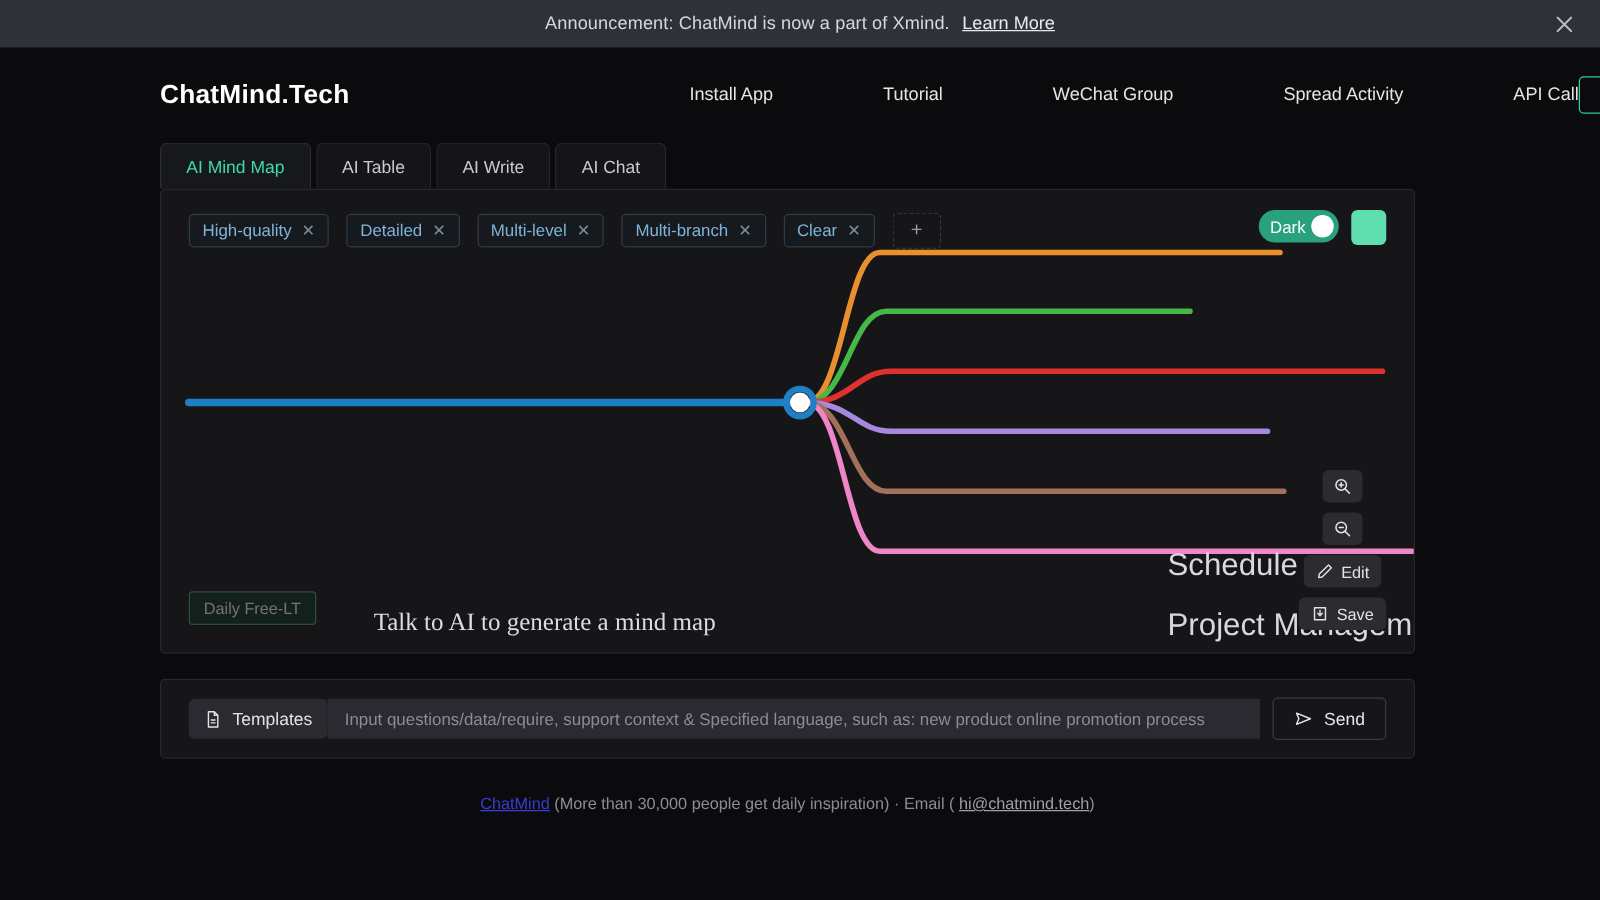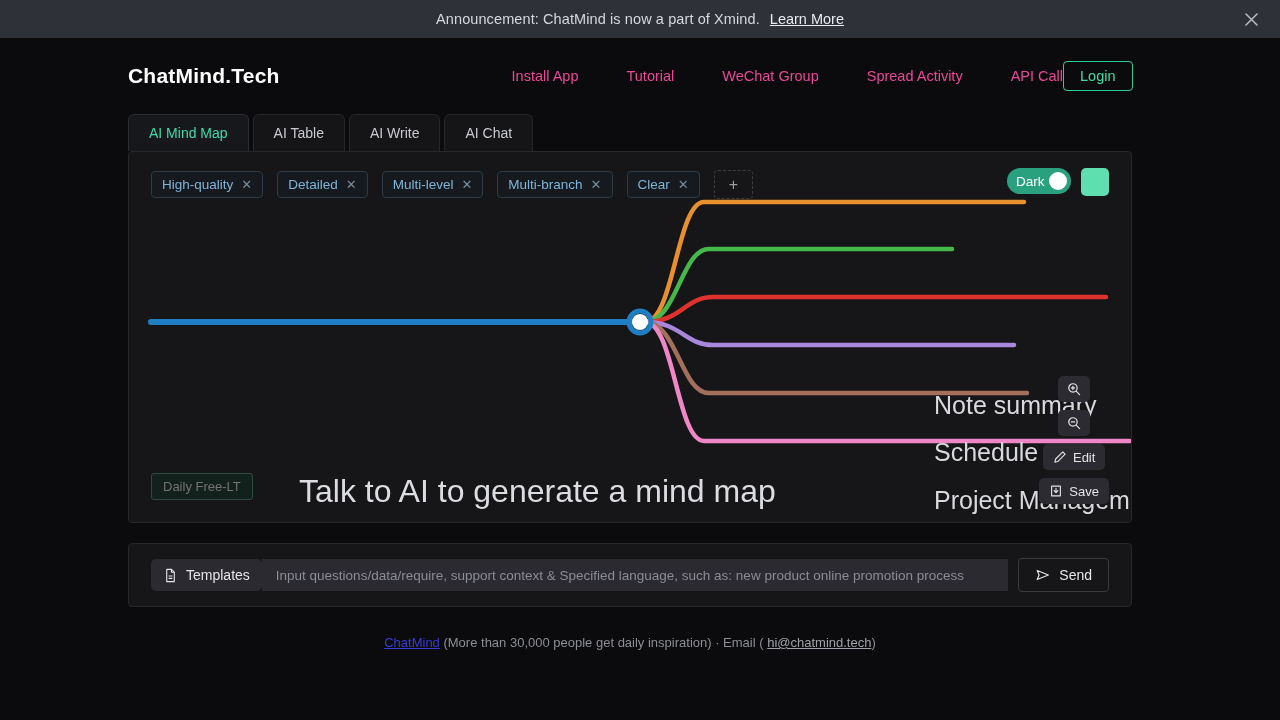--- a/index.html
+++ b/index.html
@@ -30,21 +30,21 @@
   .announce-close svg { stroke: #b9bcc3; }
 
   
   .page { width: 1260px; }
   .header {
     height: 76px; display: flex; align-items: center;
     padding: 0 128px;
   }
   .logo { font-size: 21px; font-weight: bold; color: #ffffff; letter-spacing: .2px; }
   .nav { display: flex; align-items: center; gap: 48px; margin-left: 232px; }
-  .nav-item { font-size: 14.5px; color: #ec4899; cursor: pointer; white-space: nowrap; }
+  .nav-item { font-size: 14.5px; color: #e5e5e5; cursor: pointer; white-space: nowrap; margin-left: 40px; }
   .login-btn {
     margin-left: auto;
     border: 1px solid #2ecc9b; color: #3ddca9;
     font-size: 14.5px; padding: 6px 16px; border-radius: 4px;
     background: transparent; cursor: pointer;
   }
 
   
   .tabs { display: flex; padding-left: 128px; gap: 4px; align-items: flex-start; }
   .tab {
@@ -90,21 +90,21 @@
     width: 28px; height: 28px; border-radius: 5px; background: #5fdeb0; cursor: pointer;
   }
 
   
   .mindmap { position: absolute; inset: 0; }
   .mm-svg { position: absolute; left: 0; top: 0; }
   .mm-label {
     position: absolute; color: #d8d9dc; white-space: nowrap;
     font-family: "Liberation Sans", sans-serif;
   }
-  .mm-root { font-size: 32px; color: #dcdde0; }
+  .mm-root { font-size: 20px; color: #dcdde0; font-family: Liberation Serif, serif; }
 
   .free-badge {
     position: absolute; left: 22px; bottom: 22px;
     border: 1px solid #2d4c41; color: #737373; background: #13211c;
     font-size: 13px; padding: 5px 11px; border-radius: 3px; cursor: pointer;
   }
   .mm-tools {
     position: absolute; right: 22px; bottom: 18px;
     display: flex; align-items: center; gap: 8px; flex-direction: column;
   }
@@ -226,21 +226,20 @@
         <path id="b3" d="M516,170 C552,170 556,193 584,193 L885,193" fill="none" stroke-width="4.5" stroke-linecap="round" stroke="#a888dd"></path>
         <path id="b4" d="M516,170 C548,170 552,241 580,241 L898,241" fill="none" stroke-width="4.5" stroke-linecap="round" stroke="#a3705c"></path>
         <path id="b5" d="M516,170 C545,170 548,289 575,289 L1001,289" fill="none" stroke-width="4.5" stroke-linecap="round" stroke="#ef87c6"></path>
 
         <circle id="root-node" cx="511" cy="170" r="11" fill="none" stroke-width="5" stroke="#1f7fc4"></circle>
         <circle cx="511" cy="170" r="8" fill="#ffffff"></circle>
       </svg>
 
       <div class="mm-label mm-root" style="left:170px; top:358px; transform:translateY(-100%);">Talk to AI to generate a mind map</div>
 
-      <div class="mm-label" style="left:805px; top:239px; font-size:25px;">Note summary</div>
       <div class="mm-label" style="left:805px; top:286px; font-size:25px;">Schedule</div>
       <div class="mm-label" style="left:805px; top:334px; font-size:25px;">Project Management</div>
 
     </div>
 
     <div class="free-badge">Daily Free-LT</div>
 
     <div class="mm-tools">
       <button class="tool-btn icon-only">
         <svg width="14" height="14" viewBox="0 0 16 16" fill="none" stroke="#e2e3e6" stroke-width="1.4" stroke-linecap="round">

